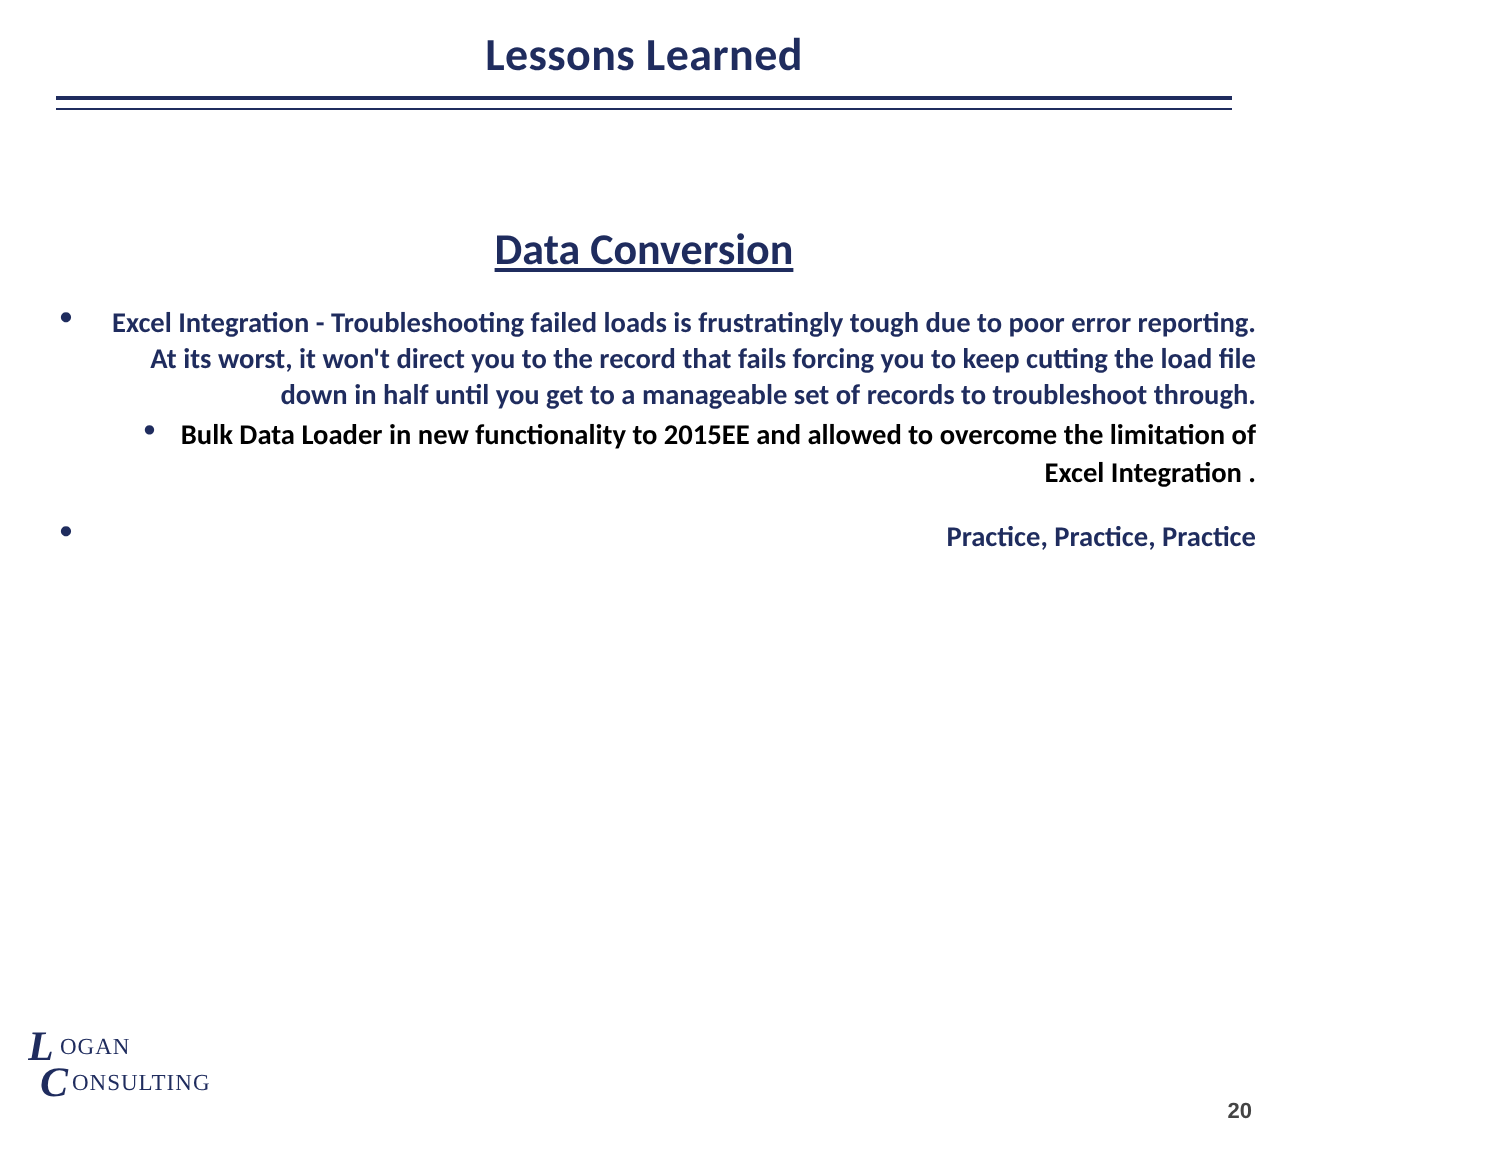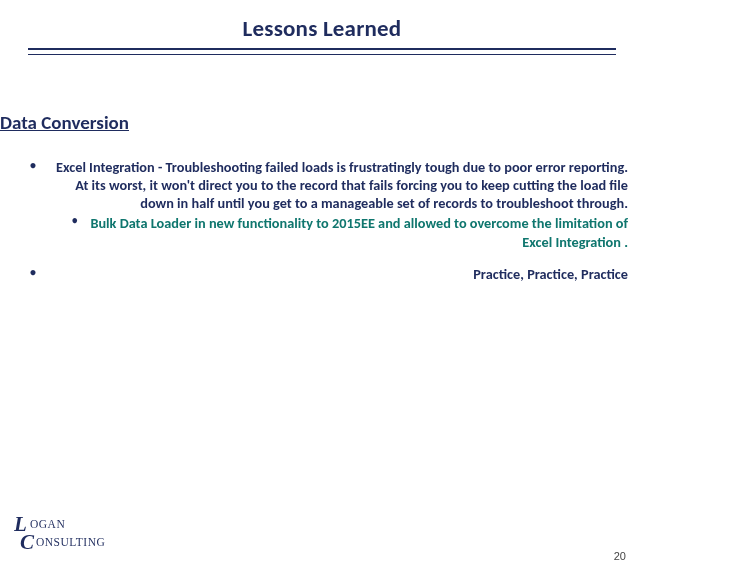--- a/index.html
+++ b/index.html
@@ -33,26 +33,27 @@
   }
   .rule-top {
     border-top: 2.2px solid #1f2c5e;
     height: 2px;
   }
   .rule-bottom {
     border-top: 1px solid #1f2c5e;
     margin-top: 1.5px;
   }
   .section-heading {
-    font-size: 19px;
+    text-align: center;
+    font-size: 22px;
     font-weight: 700;
     text-decoration: underline;
     color: #1f2c5e;
     margin-top: 56px;
-    margin-bottom: 24px;
+    margin-bottom: 14px;
   }
   .content {
     margin: 0 16px 0 16px;
   }
   ul.top {
     list-style: none;
     padding: 0;
     margin: 0;
   }
   ul.top > li {
@@ -77,42 +78,42 @@
     list-style: none;
     padding: 0;
     margin: 2px 0 0 0;
   }
   ul.sub > li {
     position: relative;
     padding-left: 40px;
     font-size: 14.3px;
     font-weight: 700;
     line-height: 1.28;
-    color: #0f766e;
+    color: #000000;
   }
   ul.sub > li::before {
     content: "•";
     position: absolute;
     left: 22px;
     top: 0;
     font-size: 11px;
     color: #1f2c5e;
   }
   .logo {
     position: absolute;
     left: 14px;
     bottom: 16px;
   }
   .page-number {
     position: absolute;
     right: 18px;
     bottom: 14px;
     font-size: 11px;
     color: #444;
-    font-weight: 400;
+    font-weight: 700;
     font-family: Arial, sans-serif;
   }
 </style>
 </head>
 <body>
 
 <div class="slide">
 
   <div class="title">Lessons Learned</div>
 

